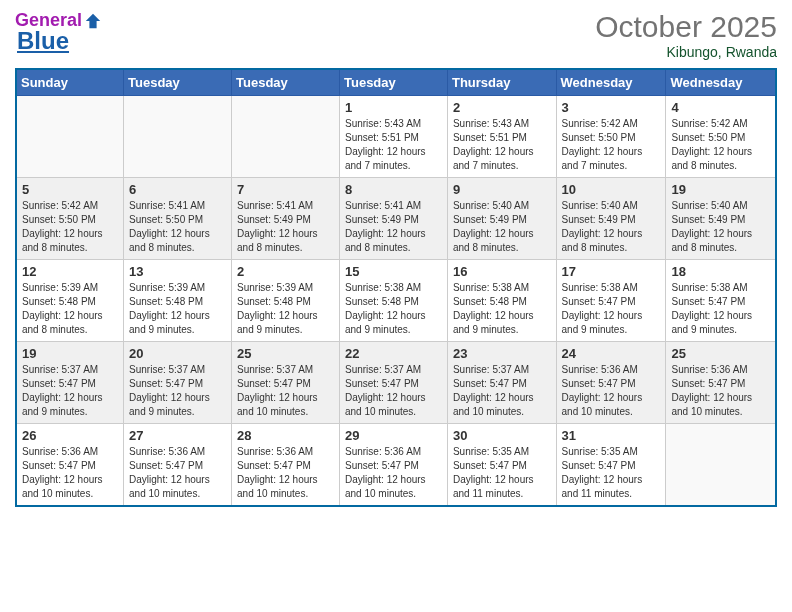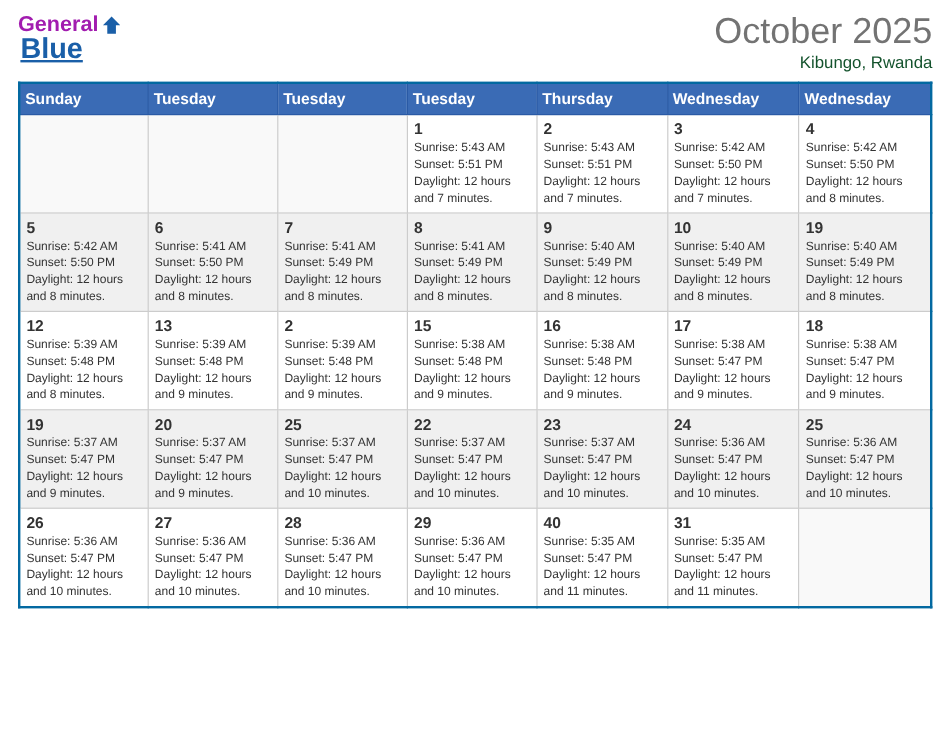--- a/index.html
+++ b/index.html
@@ -337,21 +337,21 @@
 and 10 minutes.</div>
           </td>
           <td>
             <div class="day-num">29</div>
             <div class="day-info" style="white-space: pre-line;">Sunrise: 5:36 AM
 Sunset: 5:47 PM
 Daylight: 12 hours
 and 10 minutes.</div>
           </td>
           <td>
-            <div class="day-num">40</div>
+            <div class="day-num">30</div>
             <div class="day-info" style="white-space: pre-line;">Sunrise: 5:35 AM
 Sunset: 5:47 PM
 Daylight: 12 hours
 and 11 minutes.</div>
           </td>
           <td>
             <div class="day-num">31</div>
             <div class="day-info" style="white-space: pre-line;">Sunrise: 5:35 AM
 Sunset: 5:47 PM
 Daylight: 12 hours

